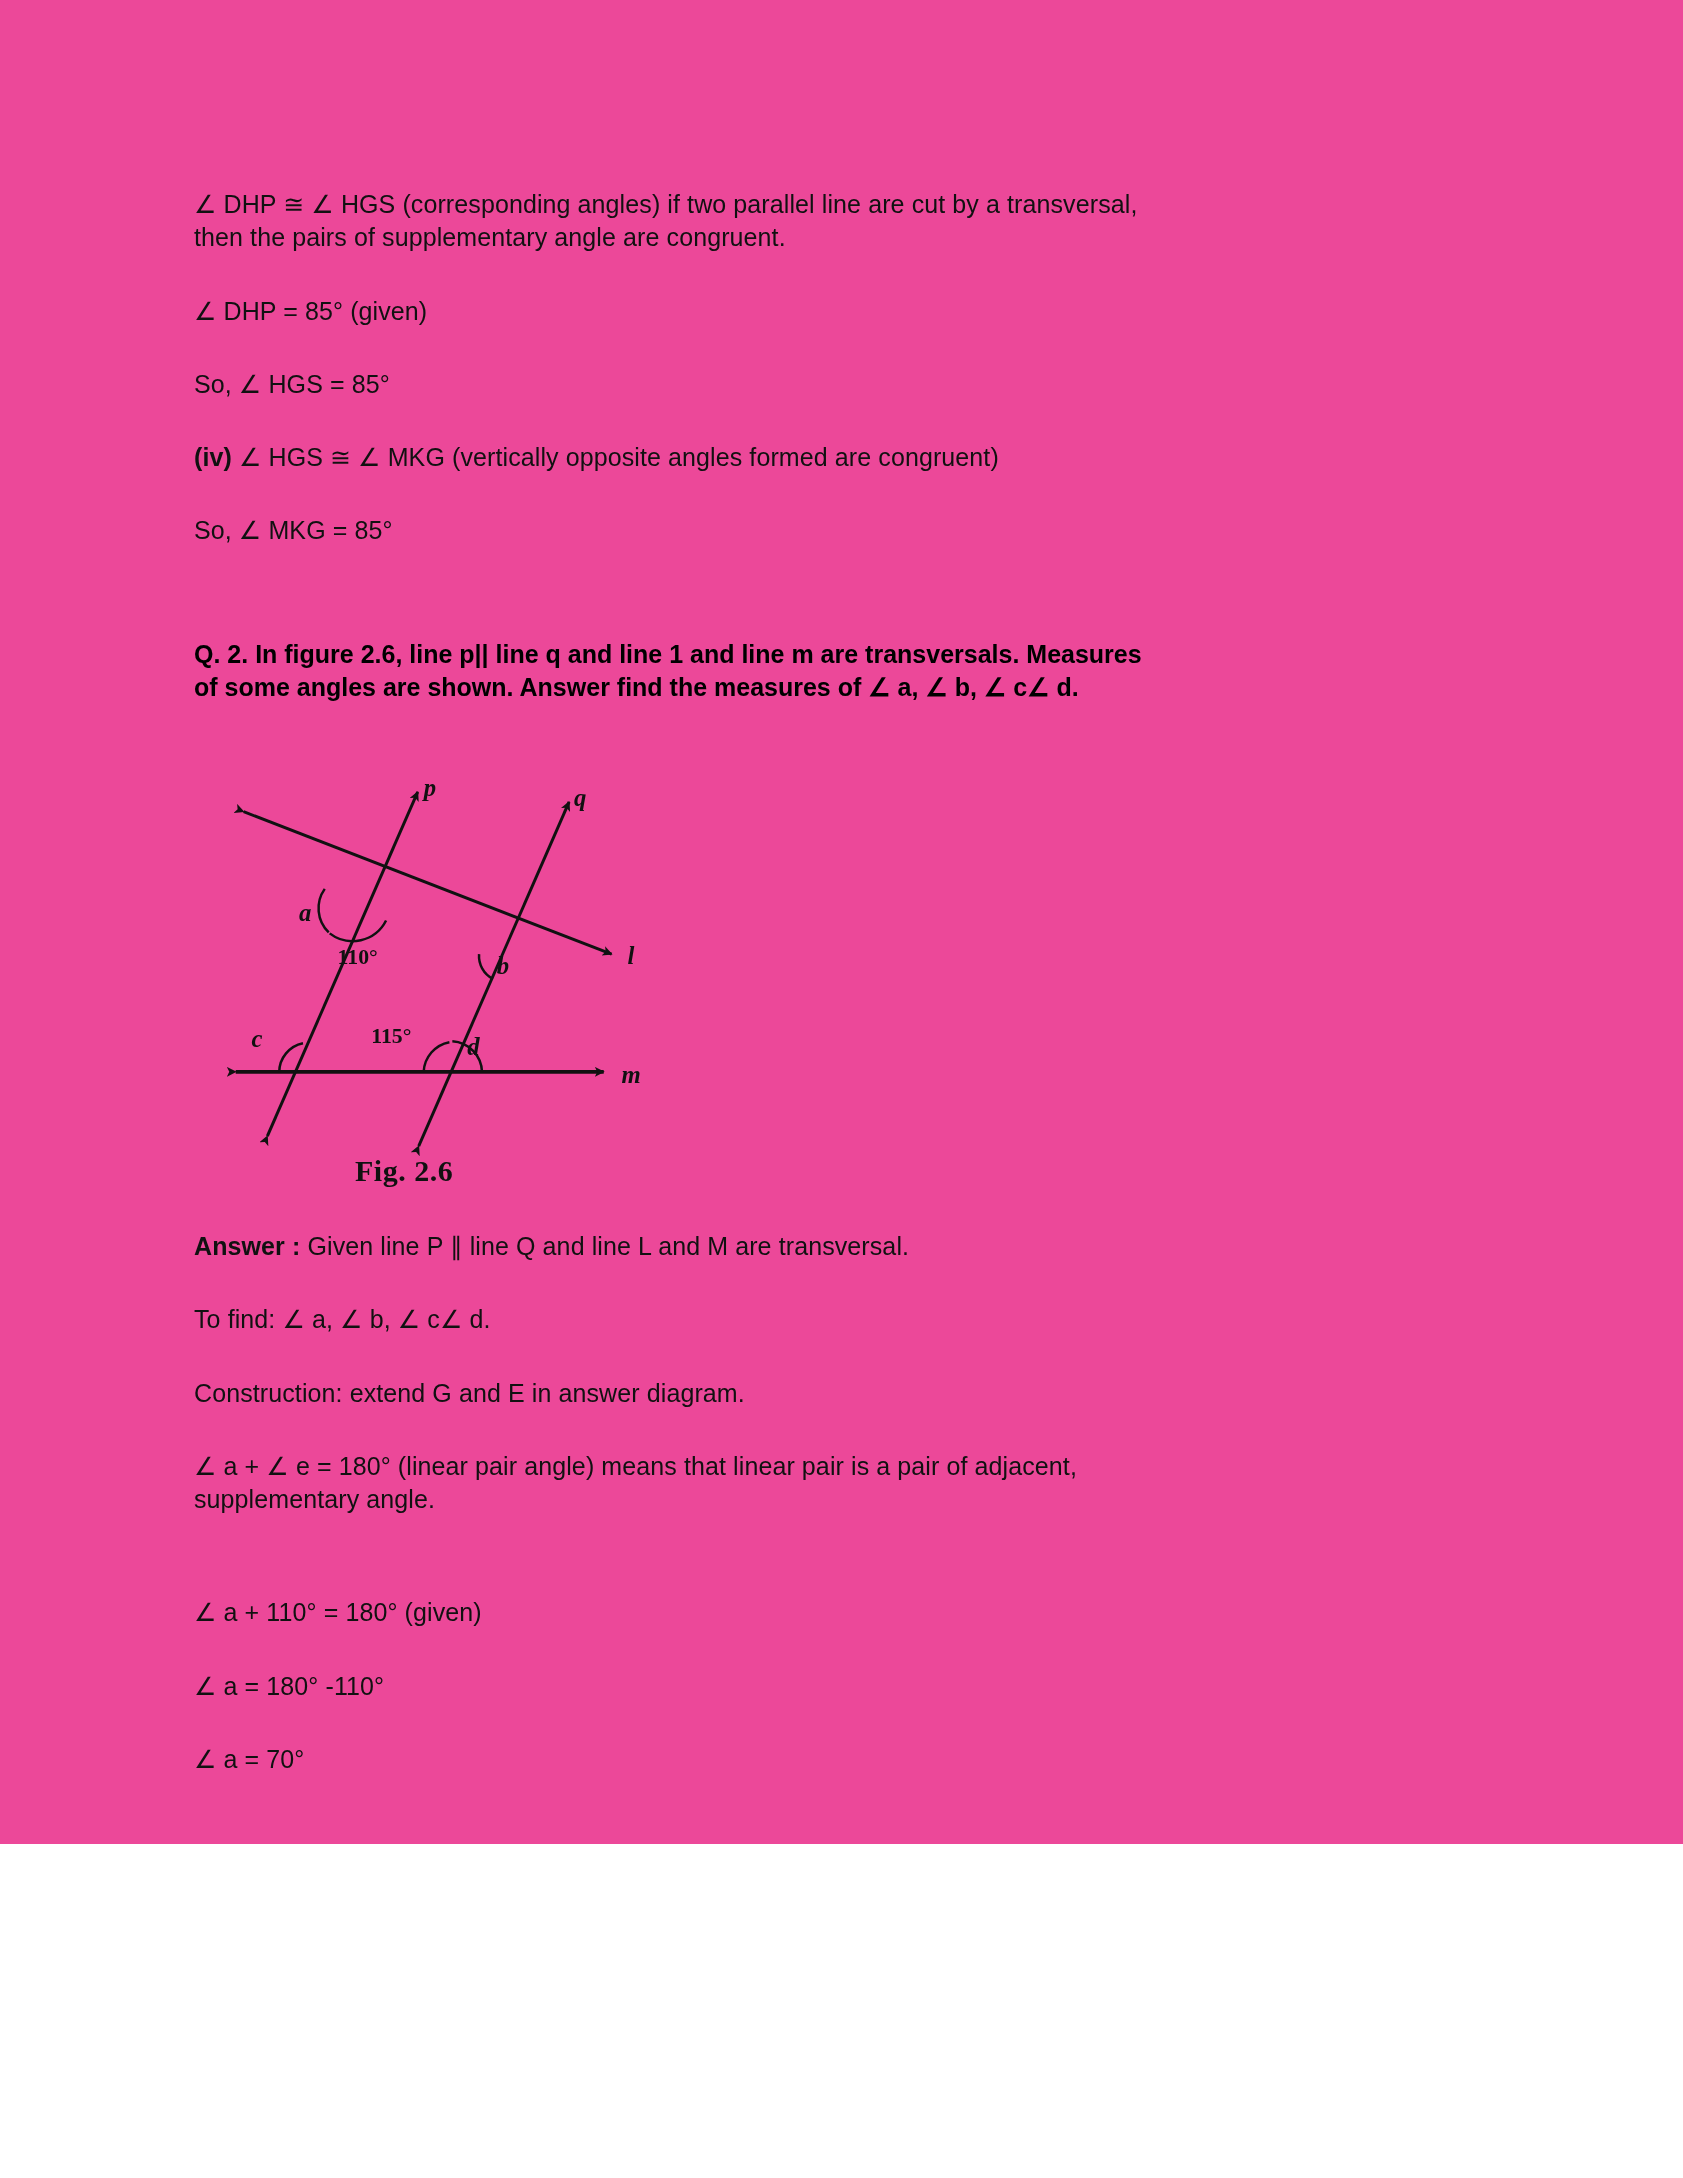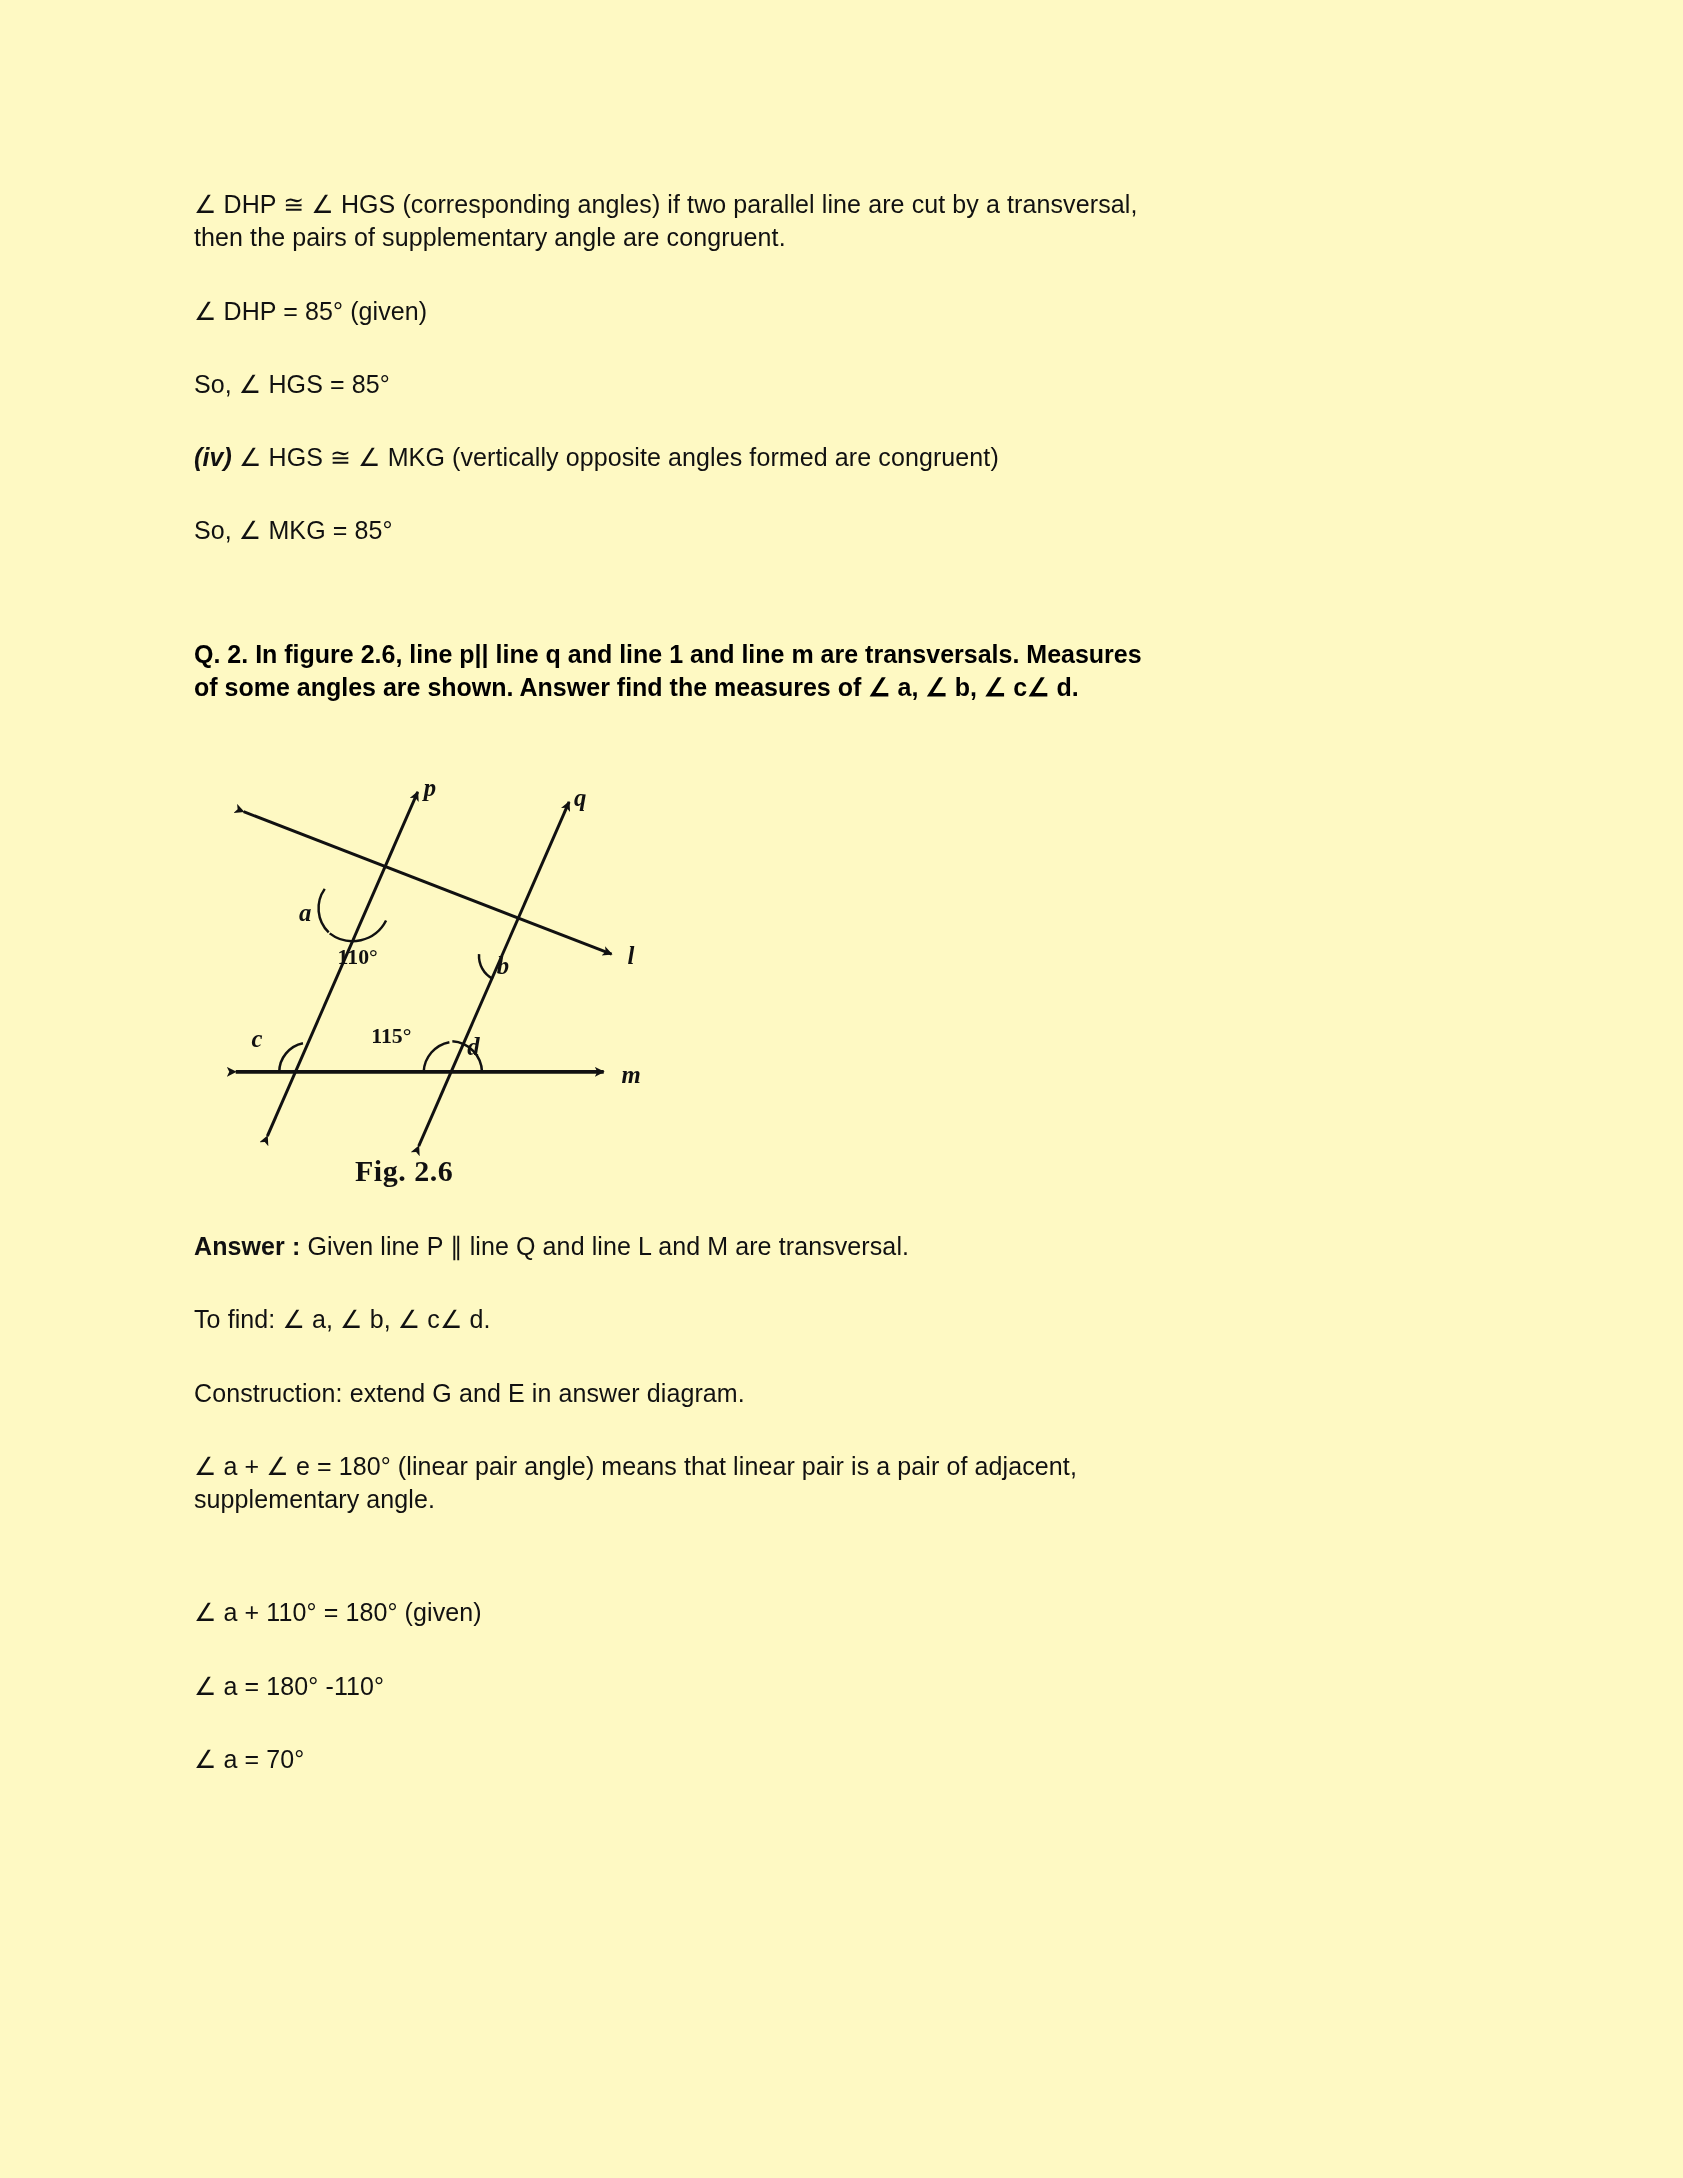--- a/index.html
+++ b/index.html
@@ -13,40 +13,40 @@
     height: 2178px;
     font-family: "Liberation Sans", sans-serif;
     color: #000000;
     position: relative;
     overflow: hidden;
   }
   .page {
     position: absolute;
     left: 0; top: 0;
     width: 1683px;
-    height: 2178px;
-    background: #fef9c3;
+    height: 1844px;
+    background: #ec4899;
   }
   .content {
     position: absolute;
     left: 194px;
     top: 188px;
     width: 1238px;
   }
   p.para {
     margin: 0 0 0 0;
     font-size: 25px;
     line-height: 1.33;
     letter-spacing: 0.1px;
     color: #111;
   }
   .gap-sm { height: 34px; }
   .gap-md { height: 40px; }
   .gap-lg { height: 46px; }
-  .bold { font-weight: bold; font-style: italic; }
+  .bold { font-weight: bold; }
   .qtext {
     font-size: 25px;
     font-weight: bold;
     line-height: 1.35;
     margin-top: 44px;
   }
 
   
   .figure-wrap {
     position: relative;

